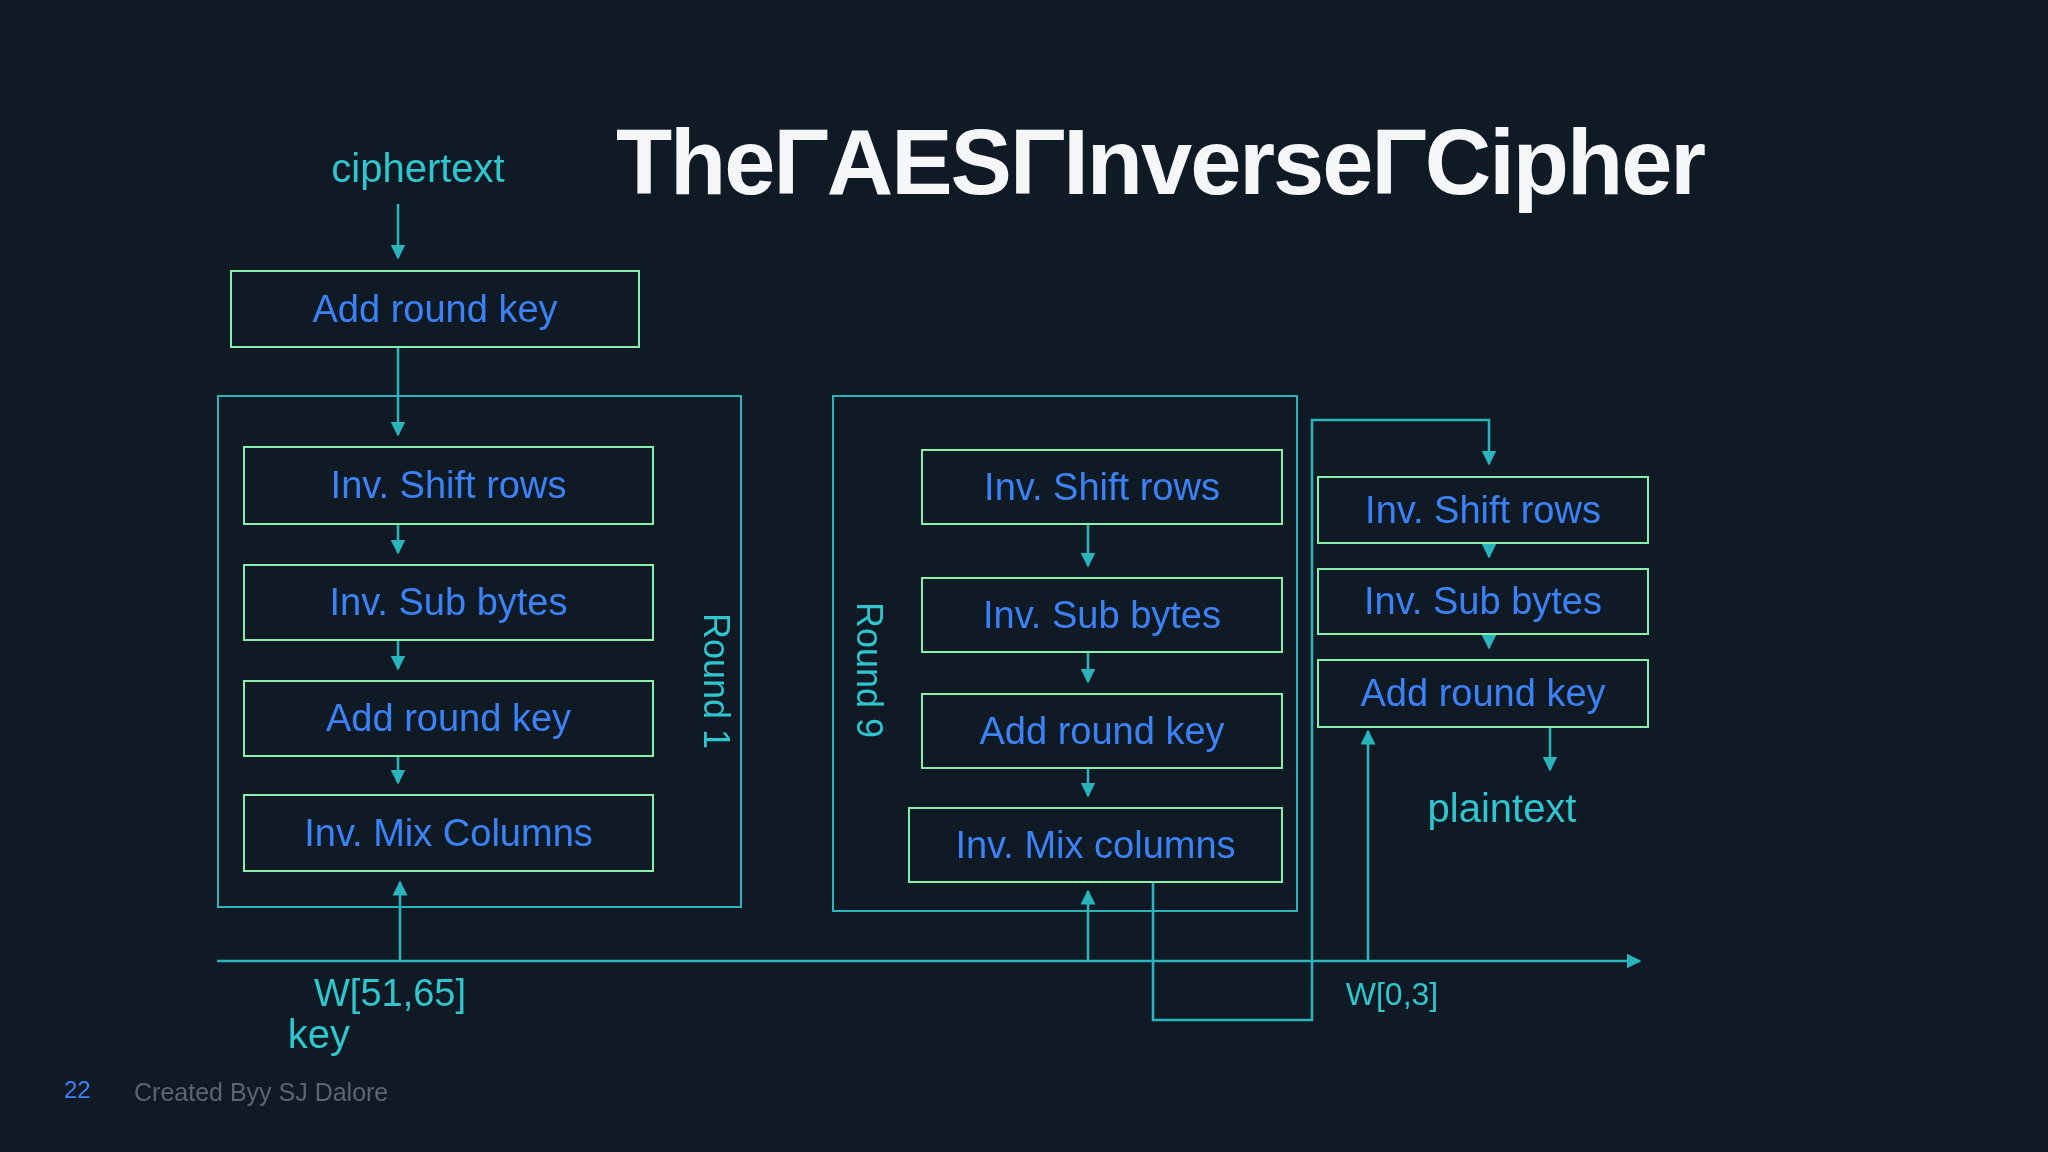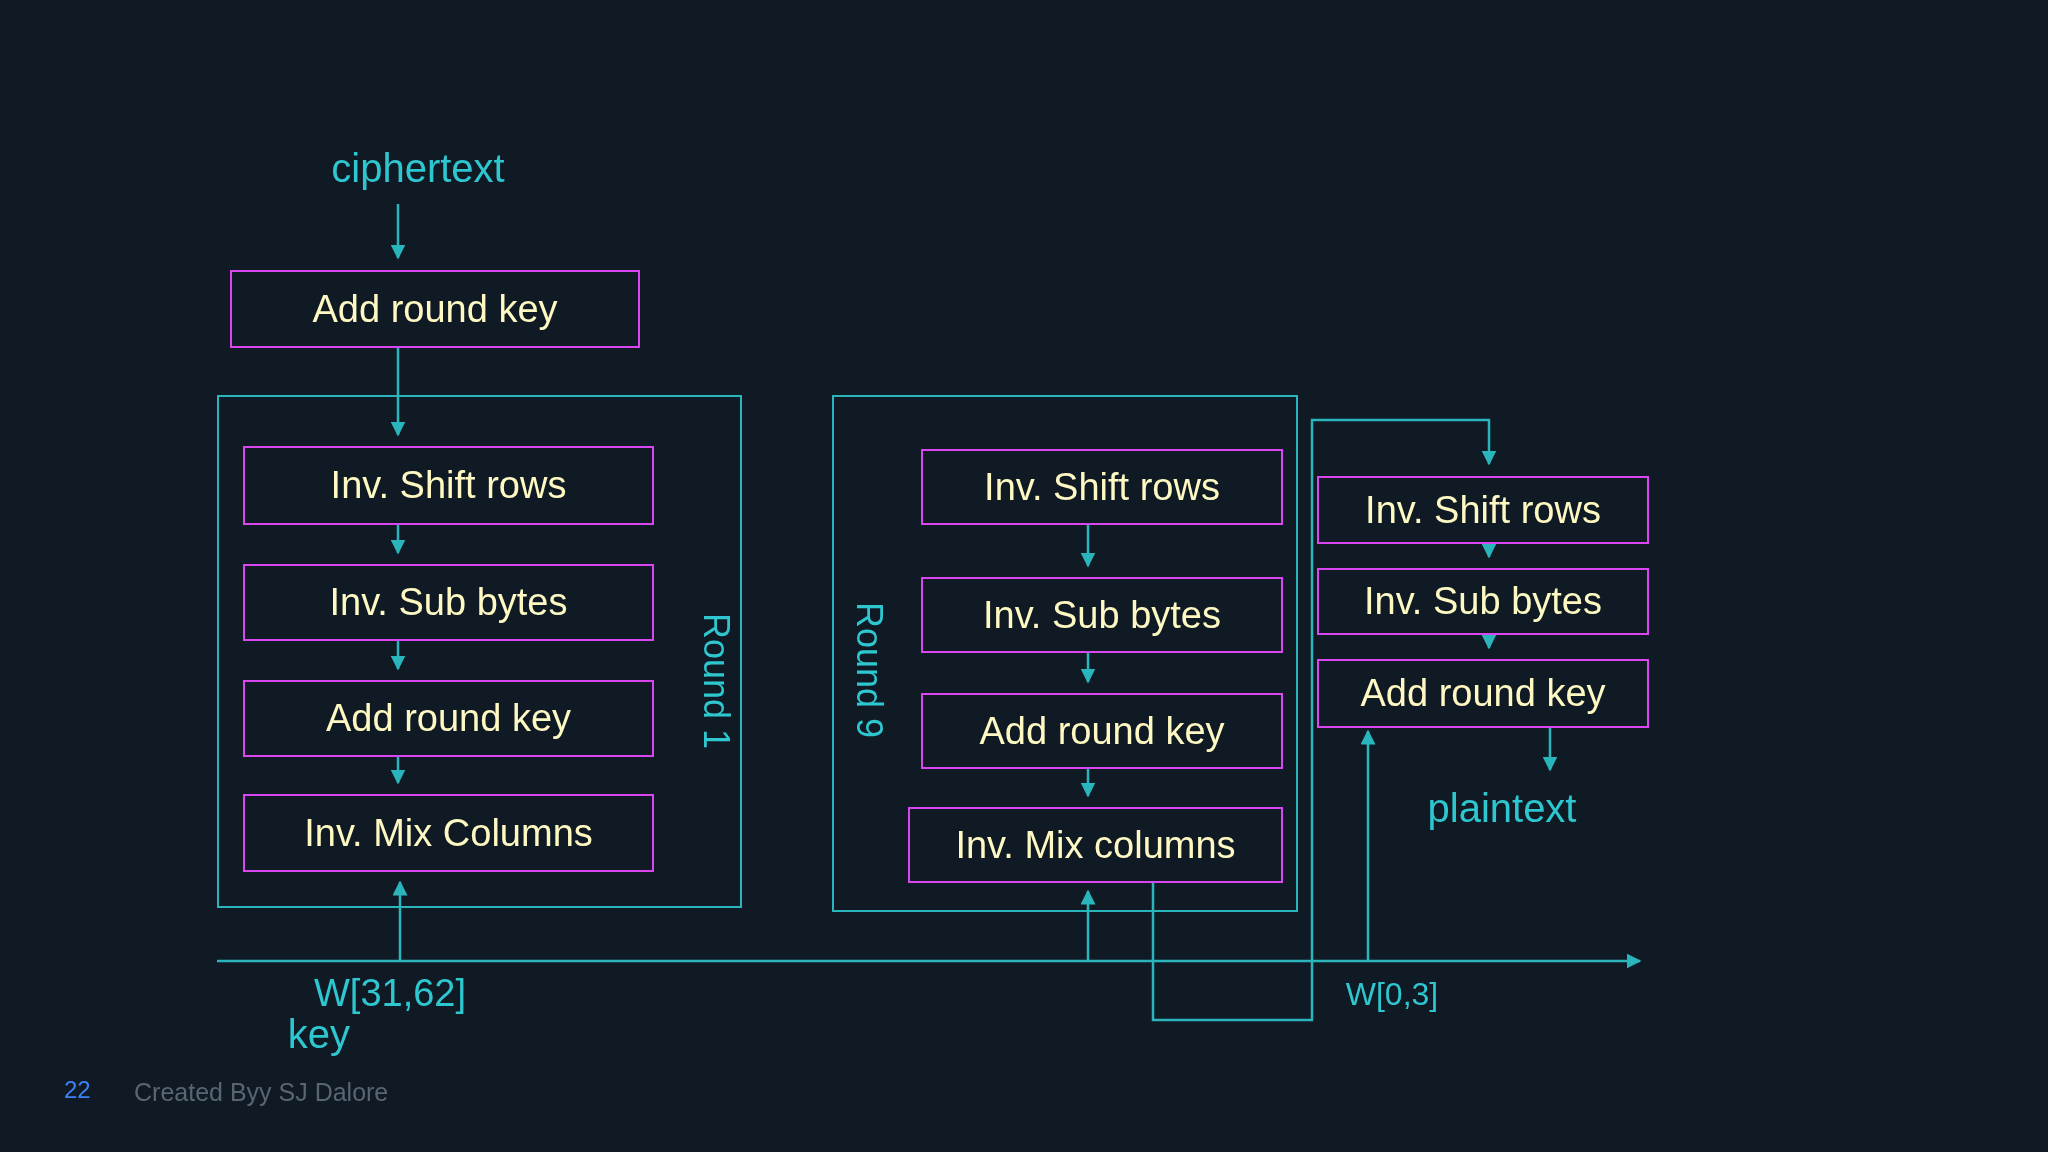--- a/index.html
+++ b/index.html
@@ -12,21 +12,21 @@
   svg.wires{position:absolute;left:0;top:0;width:2048px;height:1152px;}
 
   .title{
     position:absolute;left:560px;top:110px;width:1200px;margin:0;
     font-size:92px;font-weight:bold;color:#f4f6f8;text-align:center;
     letter-spacing:-2px;white-space:nowrap;
   }
 
   .tlabel{position:absolute;color:#2ec6cf;font-size:40px;text-align:center;white-space:nowrap;}
   .fbox{
-    position:absolute;border:2px solid #d946ef;color:#fef9c3;
+    position:absolute;border:2px solid #86efac;color:#3b82f6;
     display:flex;align-items:center;justify-content:center;
     font-size:38px;white-space:nowrap;box-sizing:border-box;background:transparent;
   }
   .outer{position:absolute;border:2px solid #2ab5bd;box-sizing:border-box;background:transparent;}
   .vlabel{
     position:absolute;width:220px;height:44px;color:#2ec6cf;font-size:36px;
     display:flex;align-items:center;justify-content:center;white-space:nowrap;
     transform:rotate(90deg);
   }
 
@@ -100,20 +100,21 @@
       <path d="M1489 635 L1489 648" marker-end="url(#arr)"></path>
 
       <path d="M1550 728 L1550 770" marker-end="url(#arr)"></path>
 
       <path d="M1368 961 L1368 731" marker-end="url(#arr)"></path>
 
       <path d="M217 961 L1640 961" marker-end="url(#arr)"></path>
     </g>
   </svg>
 
+  <h1 class="title">TheΓAESΓInverseΓCipher</h1>
 
   <div class="tlabel ciphertext">ciphertext</div>
 
   <div class="fbox top-add">Add round key</div>
 
   <div class="outer outer1"></div>
   <div class="fbox l-shift">Inv. Shift rows</div>
   <div class="fbox l-sub">Inv. Sub bytes</div>
   <div class="fbox l-add">Add round key</div>
   <div class="fbox l-mix">Inv. Mix Columns</div>
@@ -125,20 +126,20 @@
   <div class="fbox m-add">Add round key</div>
   <div class="fbox m-mix">Inv. Mix columns</div>
   <div class="vlabel round9">Round 9</div>
 
   <div class="fbox r-shift">Inv. Shift rows</div>
   <div class="fbox r-sub">Inv. Sub bytes</div>
   <div class="fbox r-add">Add round key</div>
 
   <div class="tlabel plaintext">plaintext</div>
 
-  <div class="tlabel w36">W[31,62]</div>
+  <div class="tlabel w36">W[51,65]</div>
   <div class="tlabel w0">W[0,3]</div>
   <div class="tlabel keylbl">key</div>
 
   <div class="pagenum">22</div>
   <div class="credit">Created Byy SJ Dalore</div>
 
 </div>
 
 </body></html>

